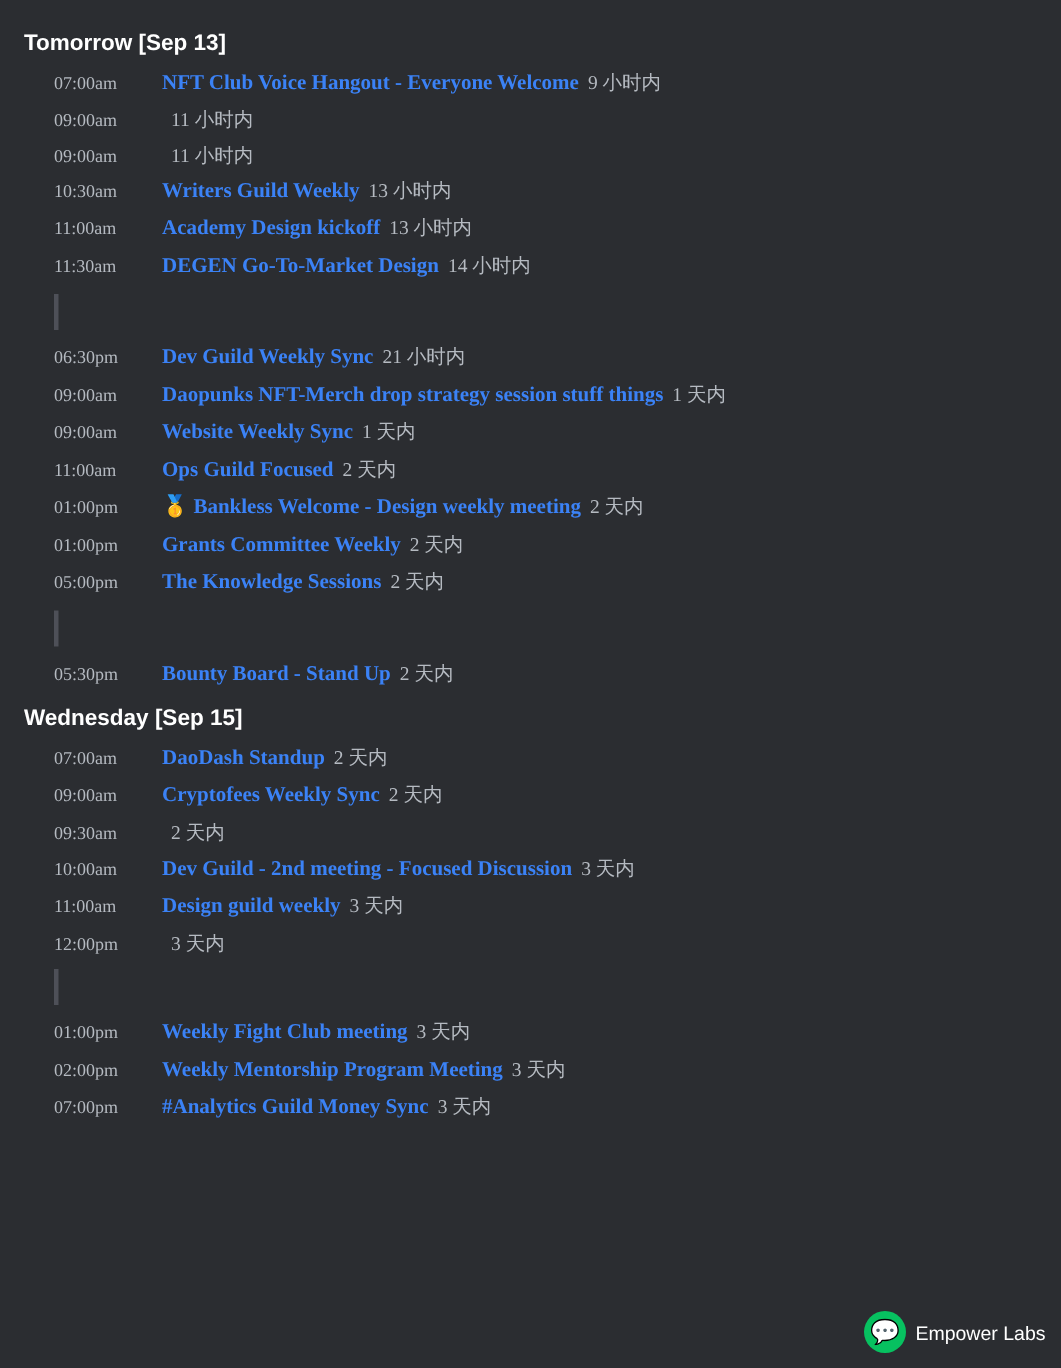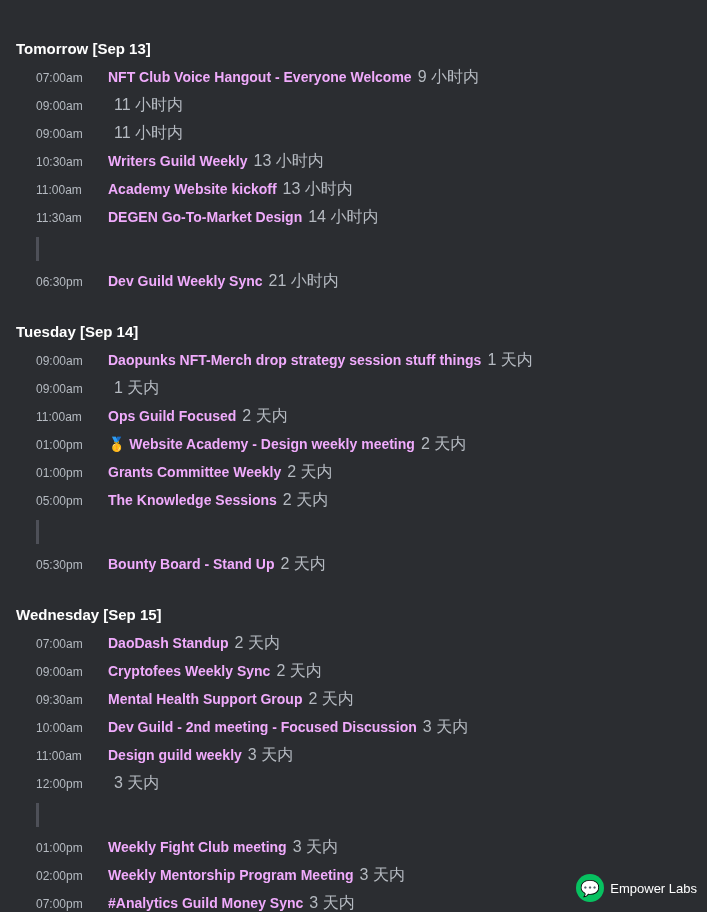--- a/index.html
+++ b/index.html
@@ -12,43 +12,44 @@
       min-height: 912px;
       position: relative;
     }
     .container {
       padding: 12px 16px 60px 16px;
     }
     .day-header {
       font-weight: 700;
       font-size: 15px;
       color: #ffffff;
-      margin-top: 28px;
+      margin-top: 8px;
       margin-bottom: 6px;
     }
     .event-row {
       display: flex;
       align-items: baseline;
       padding: 2px 0 2px 20px;
       line-height: 1.5;
+      font-family: Liberation Serif, serif;
     }
     .event-time {
       color: #b5bac1;
       font-size: 12px;
       min-width: 72px;
       flex-shrink: 0;
     }
     .event-title {
-      color: #f0abfc;
+      color: #3b82f6;
       font-weight: 700;
       font-size: 14px;
     }
     .event-countdown {
       color: #b5bac1;
-      font-size: 16px;
+      font-size: 13px;
       margin-left: 6px;
       white-space: nowrap;
       flex-shrink: 0;
     }
     .divider {
       display: flex;
       align-items: stretch;
       margin: 6px 0;
     }
     .divider-bar {
@@ -98,54 +99,54 @@
       <span class="event-time">09:00am</span>
       <span class="event-countdown">11 小时内</span>
     </div>
     <div class="event-row">
       <span class="event-time">10:30am</span>
       <span class="event-title">Writers Guild Weekly</span>
       <span class="event-countdown">13 小时内</span>
     </div>
     <div class="event-row">
       <span class="event-time">11:00am</span>
-      <span class="event-title">Academy Website kickoff</span>
+      <span class="event-title">Academy Design kickoff</span>
       <span class="event-countdown">13 小时内</span>
     </div>
     <div class="event-row">
       <span class="event-time">11:30am</span>
       <span class="event-title">DEGEN Go-To-Market Design</span>
       <span class="event-countdown">14 小时内</span>
     </div>
     <div class="divider">
       <div class="divider-bar"></div>
     </div>
     <div class="event-row">
       <span class="event-time">06:30pm</span>
       <span class="event-title">Dev Guild Weekly Sync</span>
       <span class="event-countdown">21 小时内</span>
     </div>
-    <div class="day-header">Tuesday [Sep 14]</div>
     <div class="event-row">
       <span class="event-time">09:00am</span>
       <span class="event-title">Daopunks NFT-Merch drop strategy session stuff things</span>
       <span class="event-countdown">1 天内</span>
     </div>
     <div class="event-row">
       <span class="event-time">09:00am</span>
+      <span class="event-title">Website Weekly Sync</span>
       <span class="event-countdown">1 天内</span>
     </div>
     <div class="event-row">
       <span class="event-time">11:00am</span>
       <span class="event-title">Ops Guild Focused</span>
       <span class="event-countdown">2 天内</span>
     </div>
     <div class="event-row">
       <span class="event-time">01:00pm</span>
-      <span class="event-title">🥇 Website Academy - Design weekly meeting</span>
+      <span class="event-title">🥇 Bankless Welcome - Design weekly meeting</span>
       <span class="event-countdown">2 天内</span>
     </div>
     <div class="event-row">
       <span class="event-time">01:00pm</span>
       <span class="event-title">Grants Committee Weekly</span>
       <span class="event-countdown">2 天内</span>
     </div>
     <div class="event-row">
       <span class="event-time">05:00pm</span>
       <span class="event-title">The Knowledge Sessions</span>
@@ -165,21 +166,20 @@
       <span class="event-title">DaoDash Standup</span>
       <span class="event-countdown">2 天内</span>
     </div>
     <div class="event-row">
       <span class="event-time">09:00am</span>
       <span class="event-title">Cryptofees Weekly Sync</span>
       <span class="event-countdown">2 天内</span>
     </div>
     <div class="event-row">
       <span class="event-time">09:30am</span>
-      <span class="event-title">Mental Health Support Group</span>
       <span class="event-countdown">2 天内</span>
     </div>
     <div class="event-row">
       <span class="event-time">10:00am</span>
       <span class="event-title">Dev Guild - 2nd meeting - Focused Discussion</span>
       <span class="event-countdown">3 天内</span>
     </div>
     <div class="event-row">
       <span class="event-time">11:00am</span>
       <span class="event-title">Design guild weekly</span>

